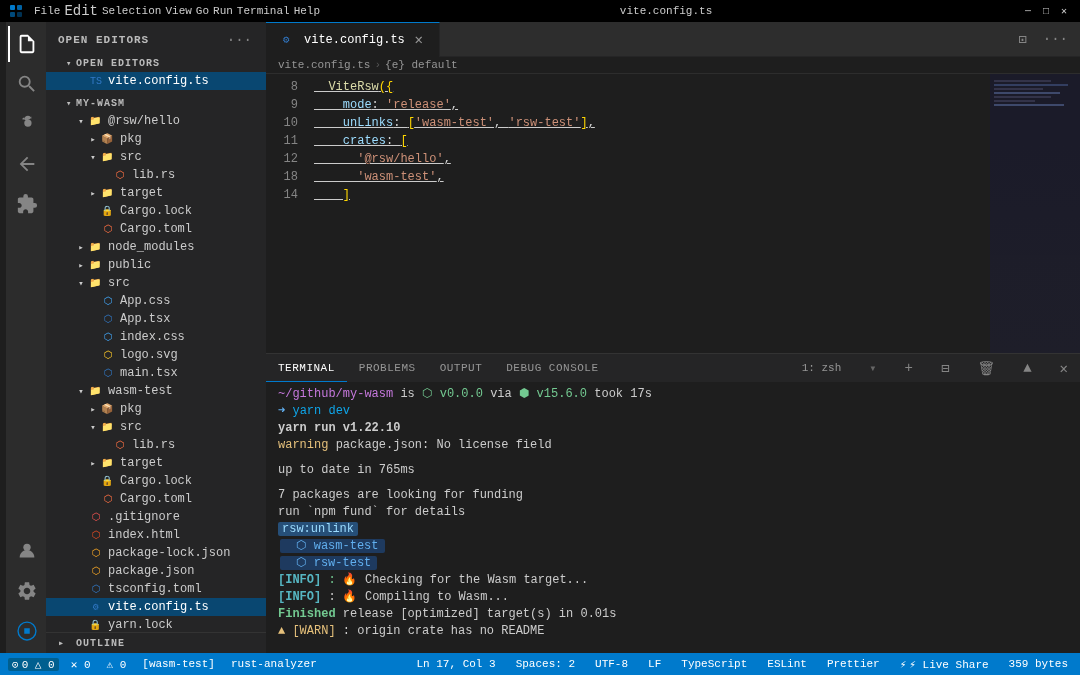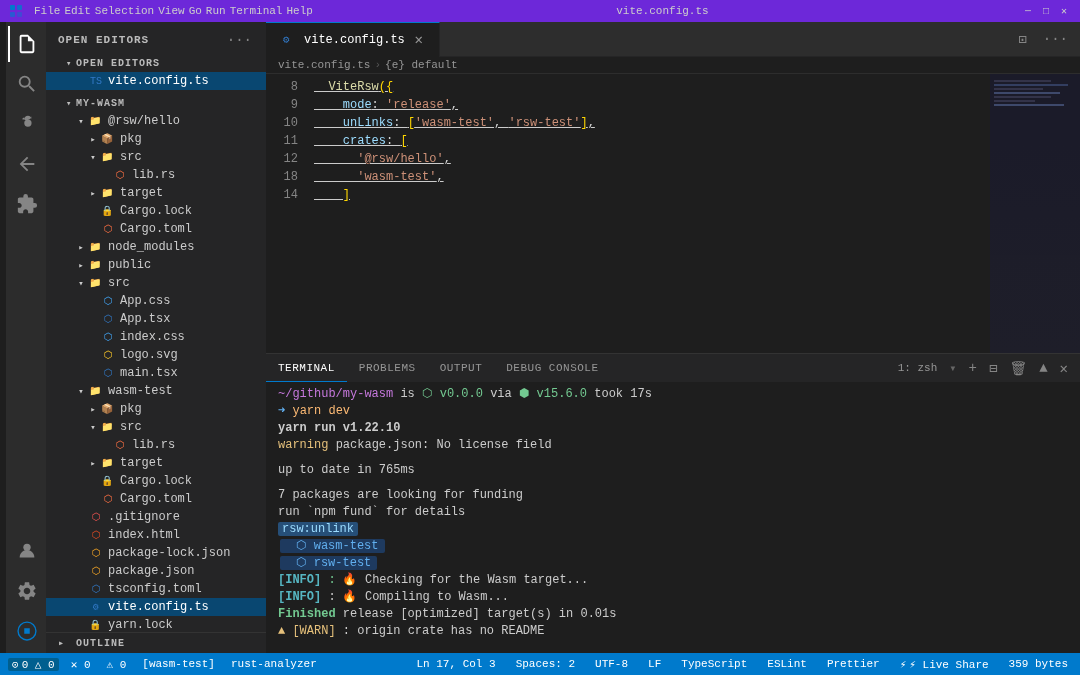--- a/index.html
+++ b/index.html
@@ -1,19 +1,19 @@
 <!DOCTYPE html>
 <html><head>
   <meta charset="utf-8">
   <style>
     * { box-sizing: border-box; margin: 0; padding: 0; }
     body { font-family: 'Consolas', 'Courier New', monospace; background: #1e1e1e; color: #cccccc; font-size: 12px; overflow: hidden; width: 1080px; height: 675px; display: flex; flex-direction: column; }
 
     
-    #titlebar { background: #6d28d9; height: 22px; display: flex; align-items: center; padding: 0 8px; flex-shrink: 0; }
+    #titlebar { background: #000000; height: 22px; display: flex; align-items: center; padding: 0 8px; flex-shrink: 0; }
     .titlebar-icon { width: 16px; height: 16px; margin-right: 6px; display: flex; align-items: center; justify-content: center; }
     .titlebar-left { display: flex; align-items: center; gap: 4px; min-width: 200px; }
     .titlebar-title { flex: 1; text-align: center; font-size: 11px; color: #cccccc; }
     .titlebar-controls { display: flex; gap: 2px; min-width: 60px; justify-content: flex-end; }
     .titlebar-btn { width: 16px; height: 16px; display: flex; align-items: center; justify-content: center; font-size: 10px; color: #cccccc; cursor: pointer; }
 
     
     #main { display: flex; flex: 1; overflow: hidden; padding-left: 6px; }
 
     
@@ -81,29 +81,29 @@
     .str { color: #ce9178; }
     .prop { color: #9cdcfe; }
     .punct { color: #d4d4d4; }
     .bracket { color: #ffd700; }
 
     
     #bottom-panel { height: 300px; display: flex; flex-direction: column; background: #1e1e1e; border-top: 1px solid #333; flex-shrink: 0; }
     #panel-tabs { background: #252526; display: flex; align-items: center; height: 28px; flex-shrink: 0; gap: 0; }
     .panel-tab { padding: 0 12px; height: 28px; display: flex; align-items: center; cursor: pointer; font-size: 11px; color: #969696; border-bottom: 1px solid transparent; text-transform: uppercase; letter-spacing: 0.5px; }
     .panel-tab.active { color: #ffffff; border-bottom: 1px solid #007acc; }
-    .panel-tab-right { margin-left: auto; display: flex; align-items: center; gap: 4px; padding-right: 8px; }
+    .panel-tab-right { margin-left: auto; display: flex; align-items: center; gap: 20px; padding-right: 8px; }
     .panel-tab-btn { color: #858585; font-size: 14px; cursor: pointer; padding: 2px 4px; }
     .panel-tab-label { font-size: 11px; color: #969696; margin-right: 8px; }
     .terminal-body { flex: 1; overflow-y: auto; padding: 4px 12px; font-size: 12px; line-height: 17px; color: #cccccc; background: #1e1e1e; }
 
     
     .t-green { color: #73c991; }
     .t-yellow { color: #e5c07b; }
-    .t-cyan { color: #fdba74; }
+    .t-cyan { color: #0ea5e9; }
     .t-bold { font-weight: bold; }
     .t-path { color: #c678dd; }
     .t-prompt { color: #61afef; }
     .t-warn { color: #e5c07b; }
     .t-info { color: #56b6c2; }
     .t-success { color: #73c991; font-weight: bold; }
 
     
     #statusbar { height: 22px; background: #007acc; display: flex; align-items: center; padding: 0 8px; flex-shrink: 0; font-size: 11px; color: #ffffff; gap: 8px; }
     .status-left { display: flex; align-items: center; gap: 8px; }
@@ -117,21 +117,21 @@
   <div class="titlebar-left">
     <div class="titlebar-icon">
       <svg width="16" height="16" viewBox="0 0 16 16" fill="none">
         <rect x="2" y="2" width="5" height="5" fill="#007acc" rx="1"></rect>
         <rect x="9" y="2" width="5" height="5" fill="#007acc" rx="1" opacity="0.8"></rect>
         <rect x="2" y="9" width="5" height="5" fill="#007acc" rx="1" opacity="0.6"></rect>
         <rect x="9" y="9" width="5" height="5" fill="#007acc" rx="1" opacity="0.4"></rect>
       </svg>
     </div>
     <span style="font-size:11px;color:#ccc;">File</span>
-    <span style="font-size:11px;color:#ccc;font-family:Liberation Mono, monospace;">Edit</span>
+    <span style="font-size:14px;color:#ccc;font-family:Liberation Mono, monospace;">Edit</span>
     <span style="font-size:11px;color:#ccc;">Selection</span>
     <span style="font-size:11px;color:#ccc;">View</span>
     <span style="font-size:11px;color:#ccc;">Go</span>
     <span style="font-size:11px;color:#ccc;">Run</span>
     <span style="font-size:11px;color:#ccc;">Terminal</span>
     <span style="font-size:11px;color:#ccc;">Help</span>
   </div>
   <div class="titlebar-title">vite.config.ts</div>
   <div class="titlebar-controls">
     <div class="titlebar-btn">─</div>

